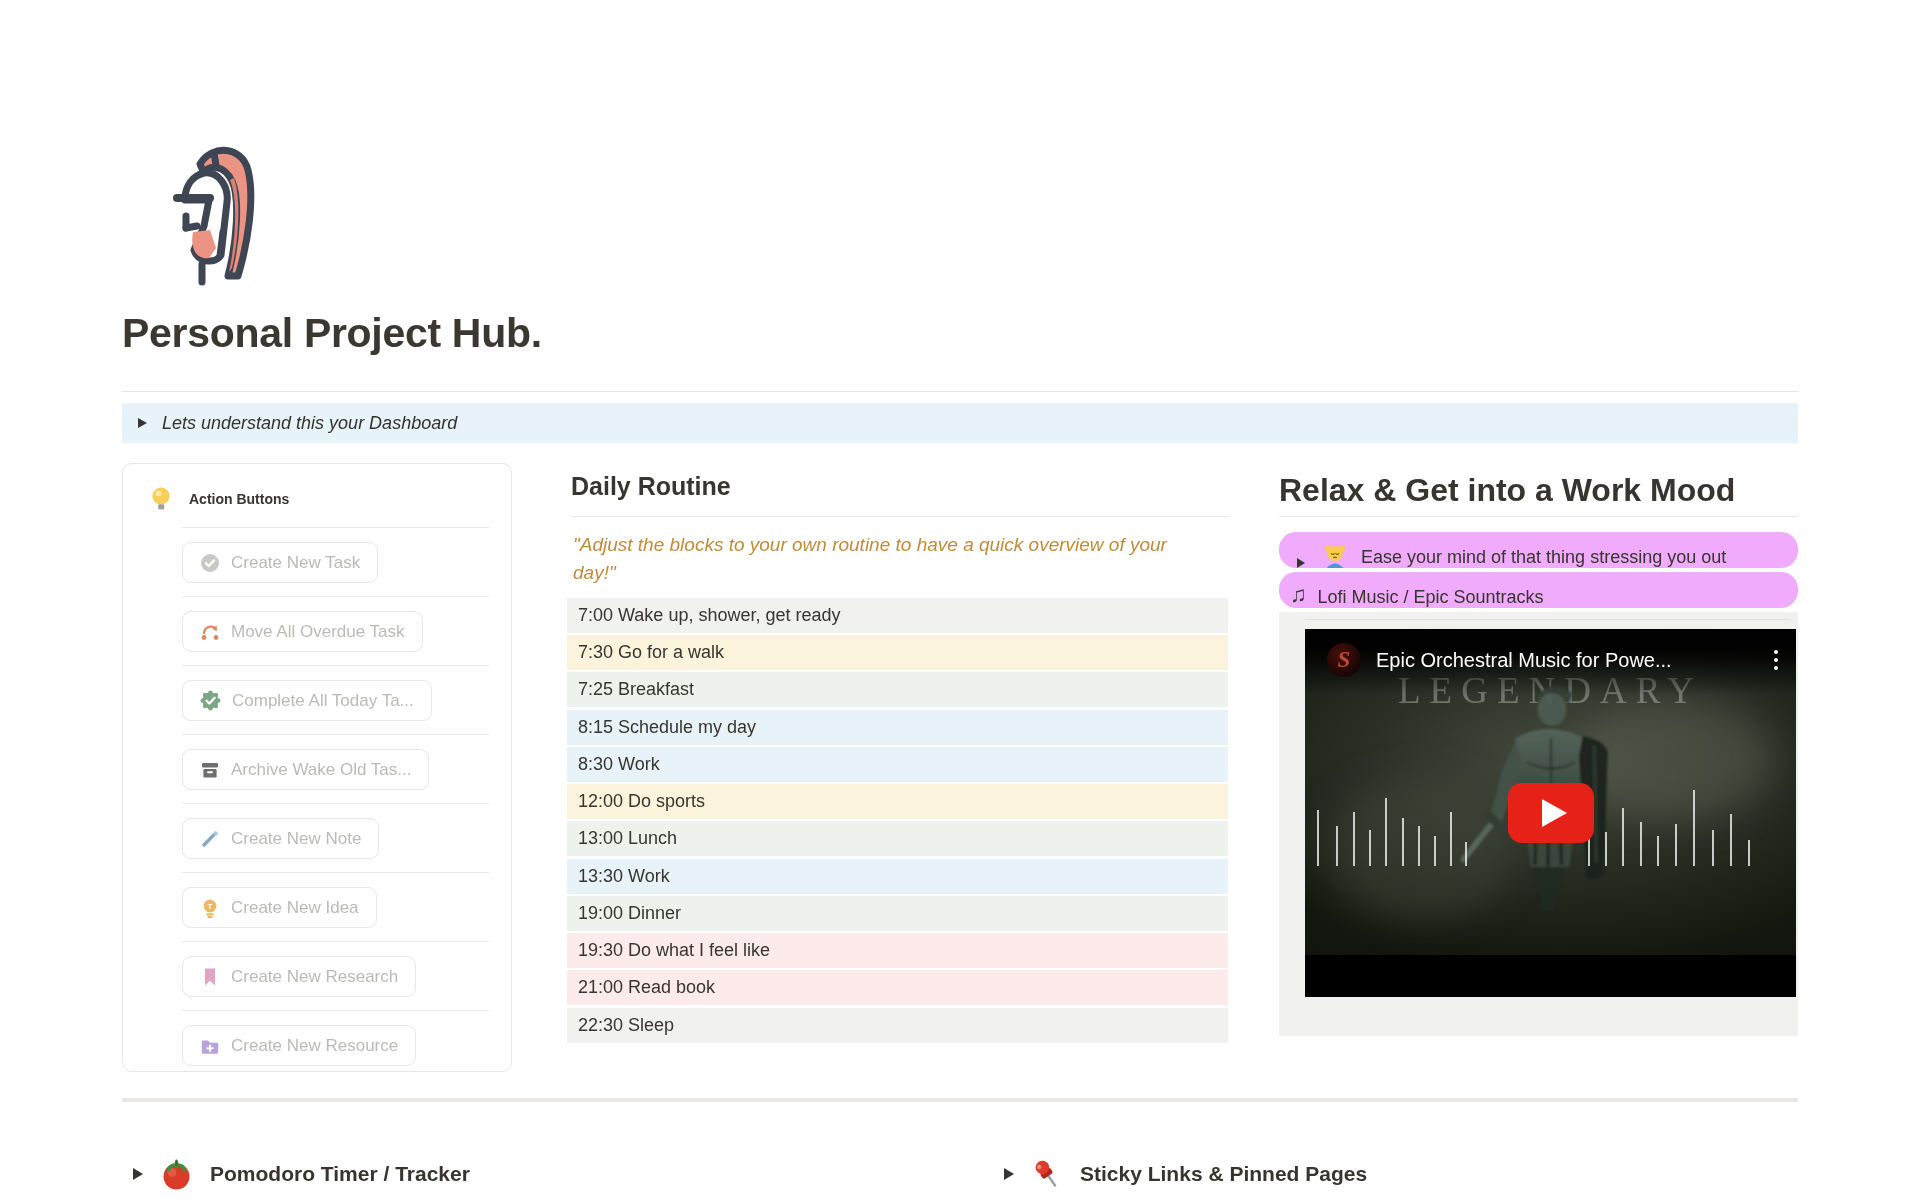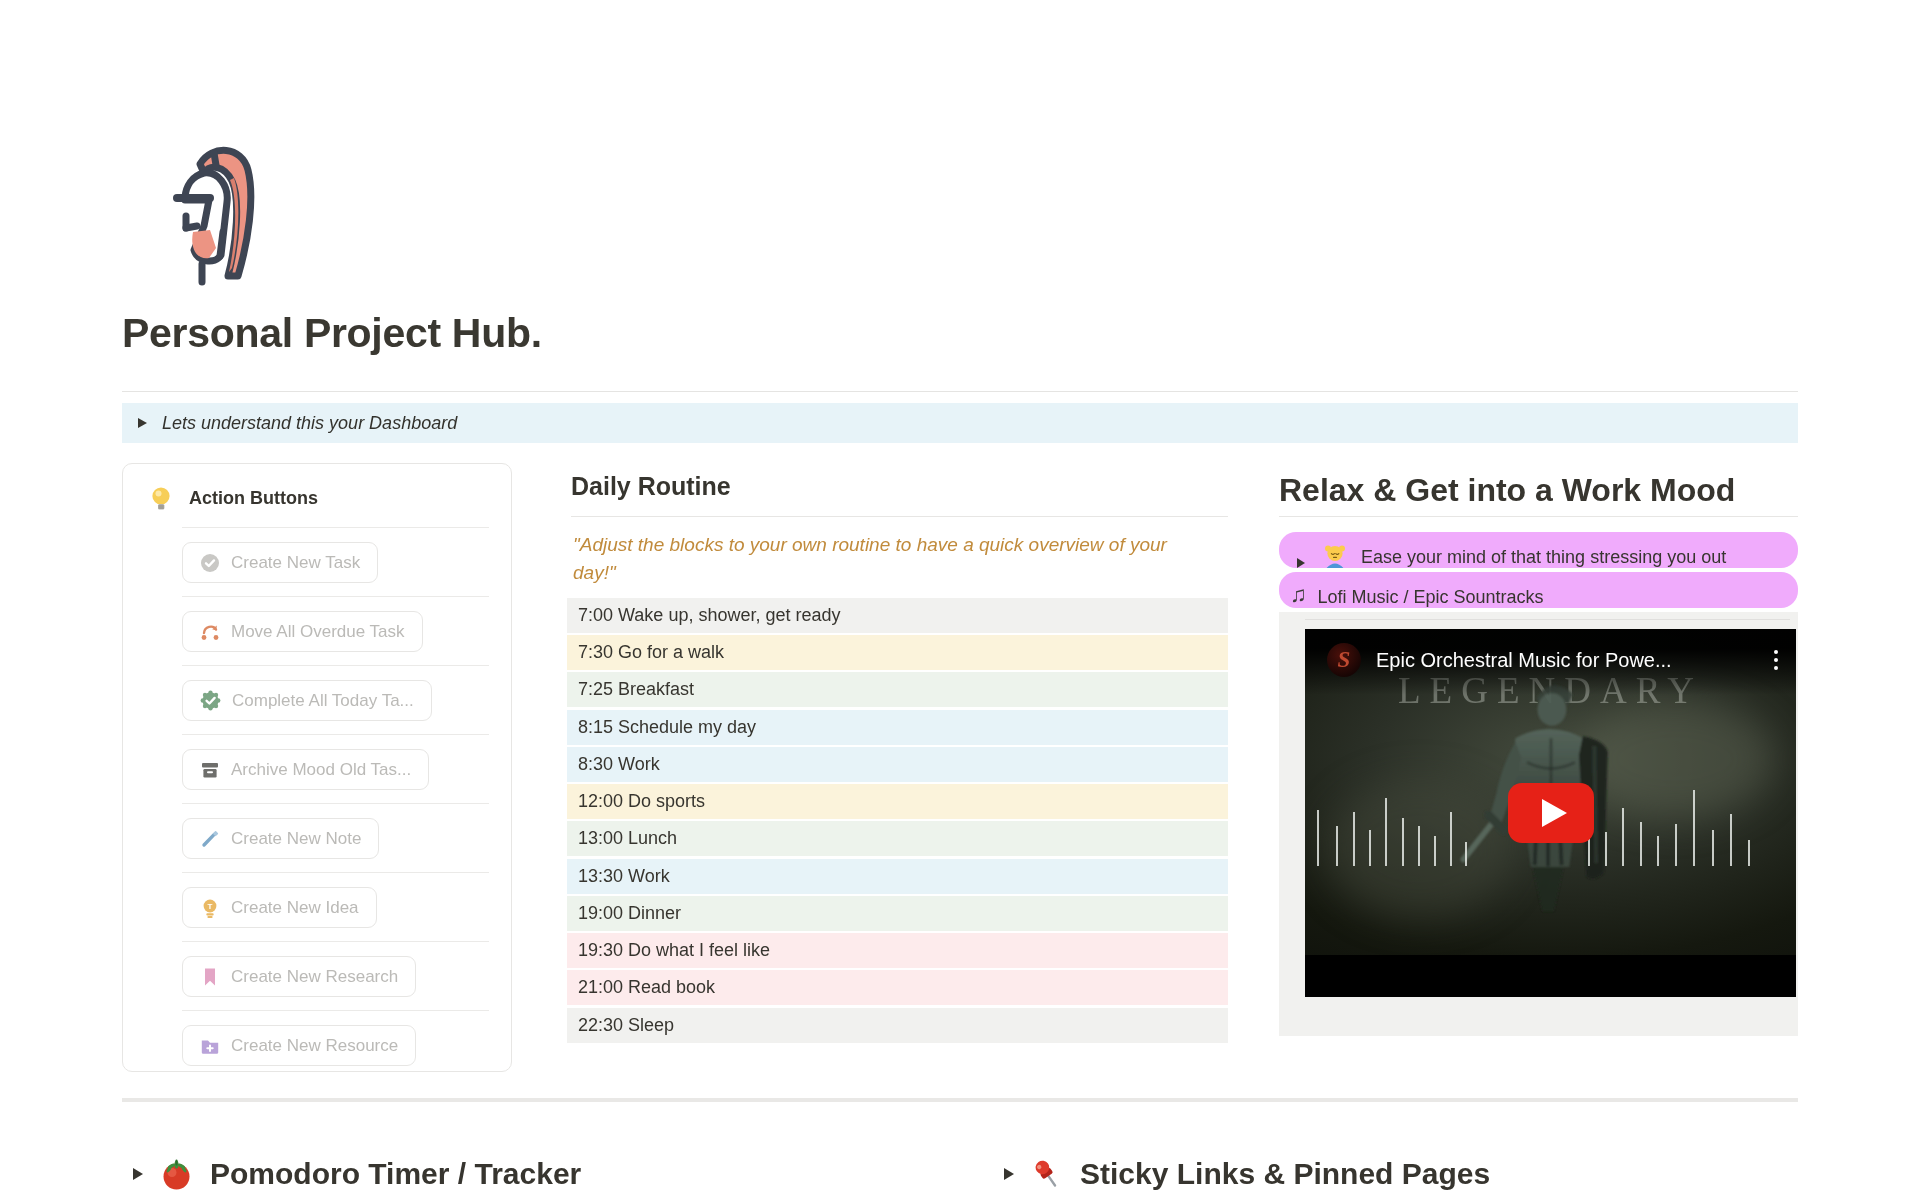--- a/index.html
+++ b/index.html
@@ -16,21 +16,21 @@
     display:flex; align-items:center;text-align:right; }
   .tri { width:0; height:0; border-left:9px solid #37352f; border-top:5.5px solid transparent;
     border-bottom:5.5px solid transparent; }
   .banner .tri { margin-left:16px; }
   .banner-text { margin-left:15px; font-style:italic; font-size:18px; color:#33322d; }
 
   
   .card { left:122px; top:463px; width:390px; height:609px; background:#fff;
     border:1px solid #e7e6e4; border-radius:10px; overflow:hidden; }
   .card-head { display:flex; align-items:center; margin:21px 0 0 25px; }
-  .card-title { margin-left:14px; font-size:18px; font-weight:700; color:#37352f; }
+  .card-title { margin-left:14px; font-size:14px; font-weight:700; color:#37352f; }
   .head-sep { height:1px; background:#ebeae8; margin:15px 22px 0 59px; }
   .abtn { display:inline-flex; align-items:center; gap:11px; height:41px; padding:0 17px;
     margin:14px 0 0 59px; border:1px solid #e7e6e4; border-radius:9px; background:#fff;
     font-size:17px; color:#bbbab7; white-space:nowrap; cursor:pointer; }
   .btn-sep { height:1px; background:#ebeae8; margin:13px 22px 0 59px; }
   .abtn svg { flex:none; }
 
   
   .mid-title { left:571px; top:472px; font-size:25px; font-weight:700; }
   .mid-sep { left:571px; top:516px; width:657px; height:1px; background:#e7e6e4; }
@@ -89,21 +89,21 @@
   .warrior { position:absolute; left:50%; bottom:36px; transform:translateX(-50%); }
   .vbar { position:absolute; width:2px; bottom:89px; background:rgba(240,244,240,.8); }
 
   
   .bottom-sep { left:122px; top:1098px; width:1676px; height:4px; background:#e9e8e6; }
   .big-toggle { top:1150px; height:48px; display:flex; align-items:center; cursor:pointer; }
   .bt-left { left:133px; }
   .bt-right { left:1004px; }
   .big-toggle .tri { border-left-width:10px; border-top-width:6px; border-bottom-width:6px; }
   .big-toggle svg { margin-left:17px; }
-  .big-toggle .bt-label { margin-left:17px; font-size:30px; font-weight:700; color:#37352f; white-space:nowrap; }
+  .big-toggle .bt-label { margin-left:17px; font-size:21px; font-weight:700; color:#37352f; white-space:nowrap; }
 </style>
 </head>
 <body>
 
 <div class="abs logo">
   <svg width="106" height="156" viewBox="0 0 106 156">
     <path d="M34 28 C46 8 76 10 82 34 C89 62 82 106 72 140 L62 140 C71 106 74 62 66 45 C58 29 44 28 38 37 Z" fill="#ec9483" stroke="#3e4553" stroke-width="7" stroke-linejoin="round"></path>
     <path d="M68 42 C75 62 73 102 66 132 L63 136 C70 104 72 62 64 44 Z" fill="#d97f6e"></path>
     <path d="M38 37 C26 40 20 50 19 61 L19 64 L43 64 L38 90 L28 114 C31 126 49 129 55 119 L61 66 C63 50 52 35 38 37 Z" fill="#ffffff" stroke="#3e4553" stroke-width="7" stroke-linejoin="round"></path>
     <path d="M27 96 C24 112 30 124 43 122 L50 112 L44 94 Z" fill="#ec9483"></path>
@@ -175,21 +175,21 @@
     <span>Complete All Today Ta...</span>
   </button></div>
   <div class="btn-sep"></div>
 
   <div><button class="abtn">
     <svg width="20" height="20" viewBox="0 0 20 20">
       <rect x="2" y="3" width="16" height="4.6" rx="1" fill="#6e6e6b"></rect>
       <rect x="3.4" y="9" width="13.2" height="8.4" rx="1.2" fill="#6e6e6b"></rect>
       <rect x="7" y="11.2" width="6" height="2" rx="1" fill="#fff"></rect>
     </svg>
-    <span>Archive Mood Old Tas...</span>
+    <span>Archive Wake Old Tas...</span>
   </button></div>
   <div class="btn-sep"></div>
 
   <div><button class="abtn">
     <svg width="20" height="20" viewBox="0 0 20 20">
       <line x1="4" y1="16" x2="14" y2="5.6" stroke="#7fa9c9" stroke-width="3.4" stroke-linecap="round"></line>
       <rect x="13.6" y="2.6" width="4" height="4" rx="0.8" fill="#a9c7de" transform="rotate(45 15.6 4.6)"></rect>
     </svg>
     <span>Create New Note</span>
   </button></div>

